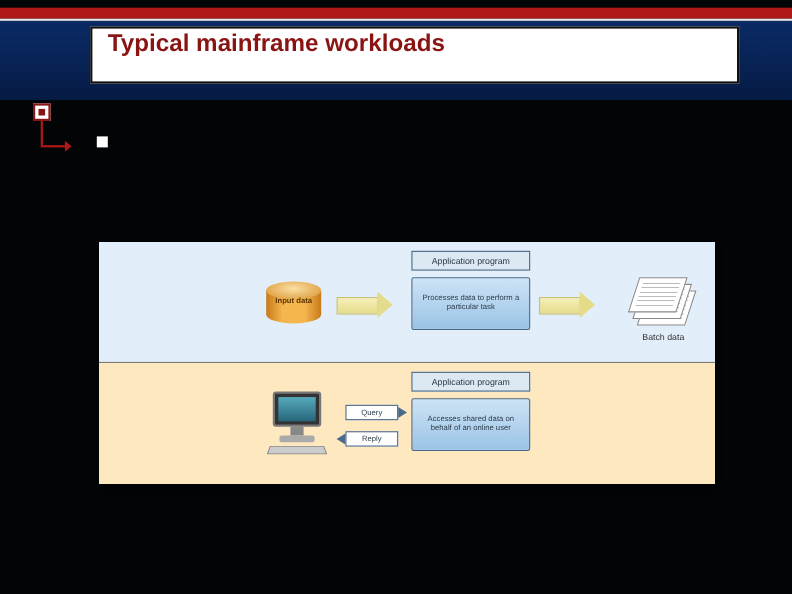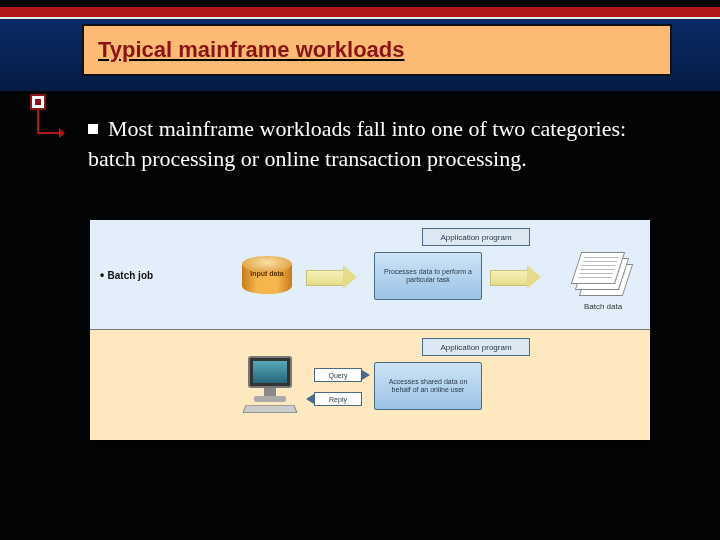--- a/index.html
+++ b/index.html
@@ -28,26 +28,24 @@
     top: 19px; left: 0; right: 0;
     height: 72px;
     background: linear-gradient(#0a2a66, #061b44);
   }
   .title-box {
     position: absolute;
     top: 24px;
     left: 82px;
     right: 48px;
     height: 52px;
-    background: #fdba74;
+    background: #ffffff;
     border: 2px solid #111;
     display: flex;
-    align-items: center;
     padding-left: 14px;
-    text-decoration: underline;
   }
   .title-text {
     font-family: Verdana, Geneva, sans-serif;
     font-weight: bold;
     font-size: 22px;
     color: #8a1414;
   }
   .side-marker {
     position: absolute;
     top: 94px;
@@ -209,21 +207,20 @@
     top: 8px;
     left: 284px;
     width: 108px;
     height: 18px;
     background: #dce8f2;
     border: 1px solid #4a6a8a;
     text-align: center;
     font-size: 8px;
     line-height: 18px;
     color: #2a3a4a;
-    margin-left: 48px;
   }
   .output-stack {
     position:absolute;
     right: 18px;
     top: 28px;
     width: 60px;
     height: 50px;
   }
   .sheet {
     position:absolute;
@@ -299,27 +296,26 @@
 <div class="title-box">
   <span class="title-text">Typical mainframe workloads</span>
 </div>
 
 <div class="side-marker"></div>
 <div class="connector"></div>
 <div class="connector-h"></div>
 <div class="connector-arrow"></div>
 
 <div class="body-text">
-  <span class="bullet-sq"></span><span>Most mainframe workloads fall into one of two categories: batch processing or online transaction processing.</span>
+  <span class="bullet-sq"></span>
 </div>
 
 <div class="diagram">
 
   <div class="diagram-row">
-    <div class="row-label">Batch job</div>
 
     <div class="cyl">
       <div class="cyl-body"></div>
       <div class="cyl-top"></div>
       <div class="cyl-label">Input data</div>
     </div>
 
     <div class="arrow a1"></div>
 
     <div class="prog-title">Application program</div>

